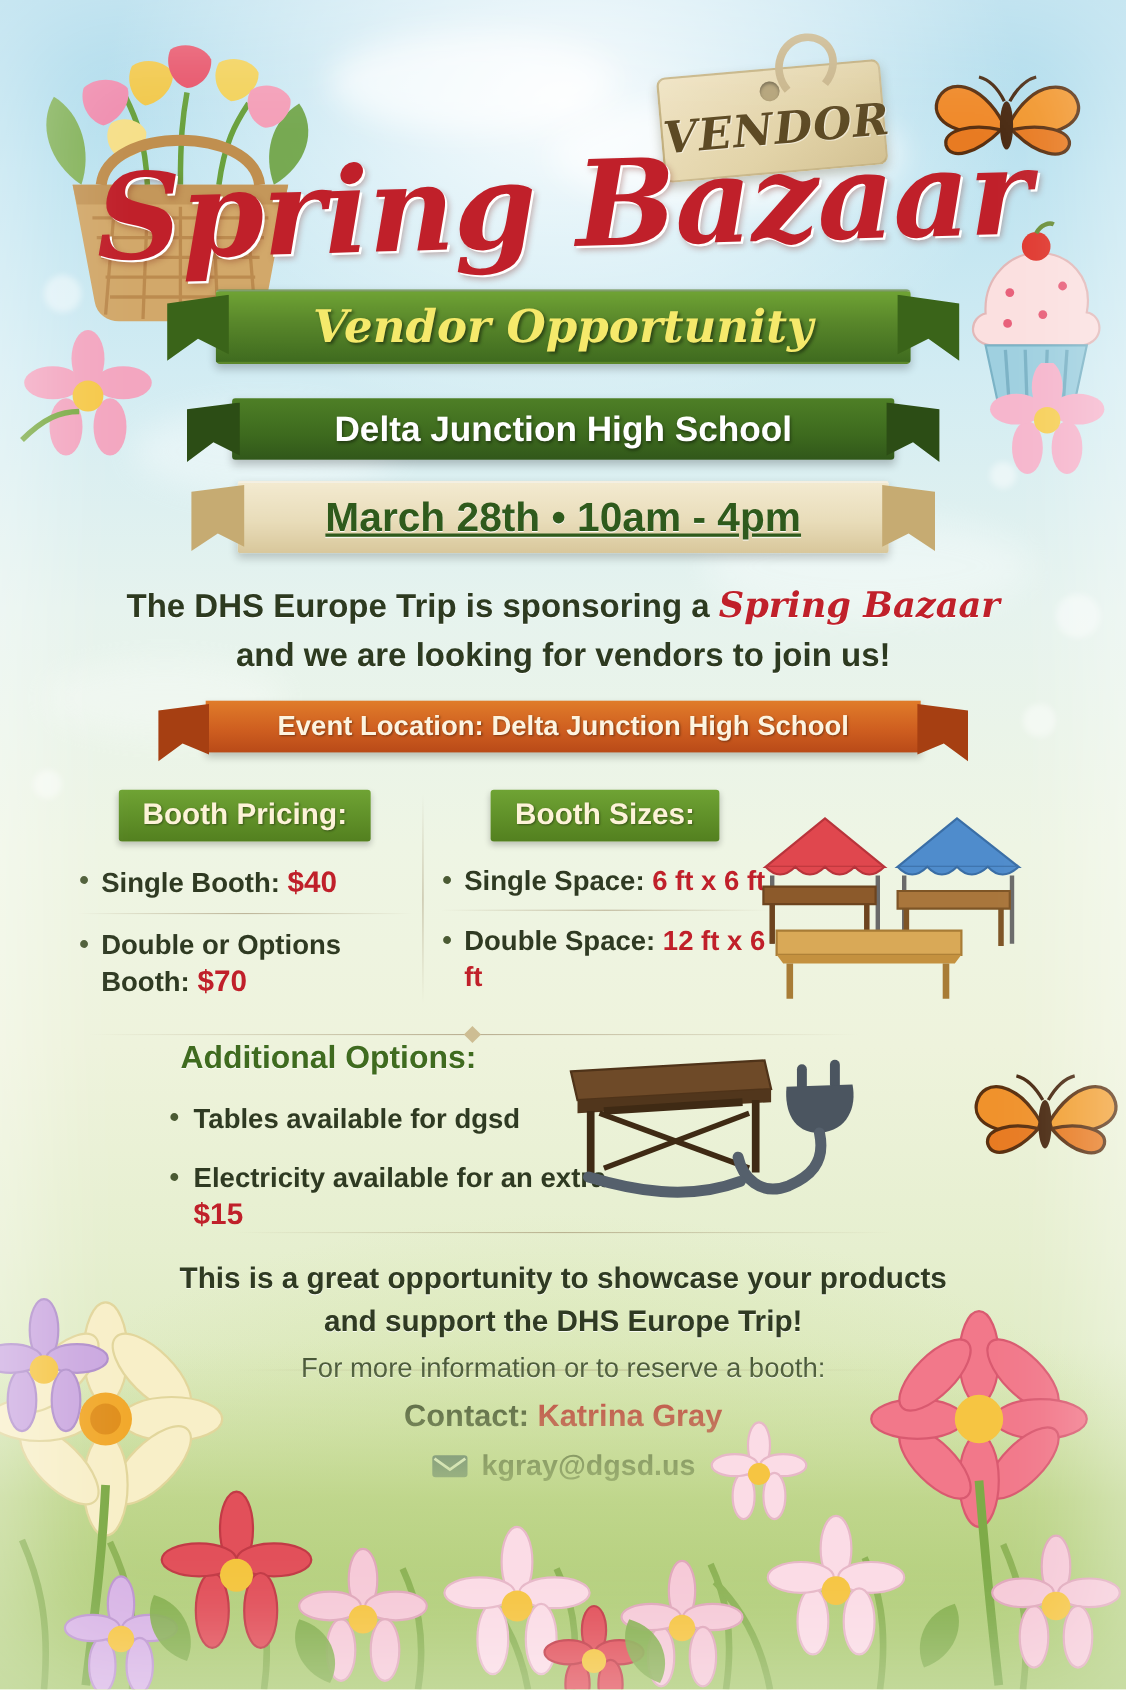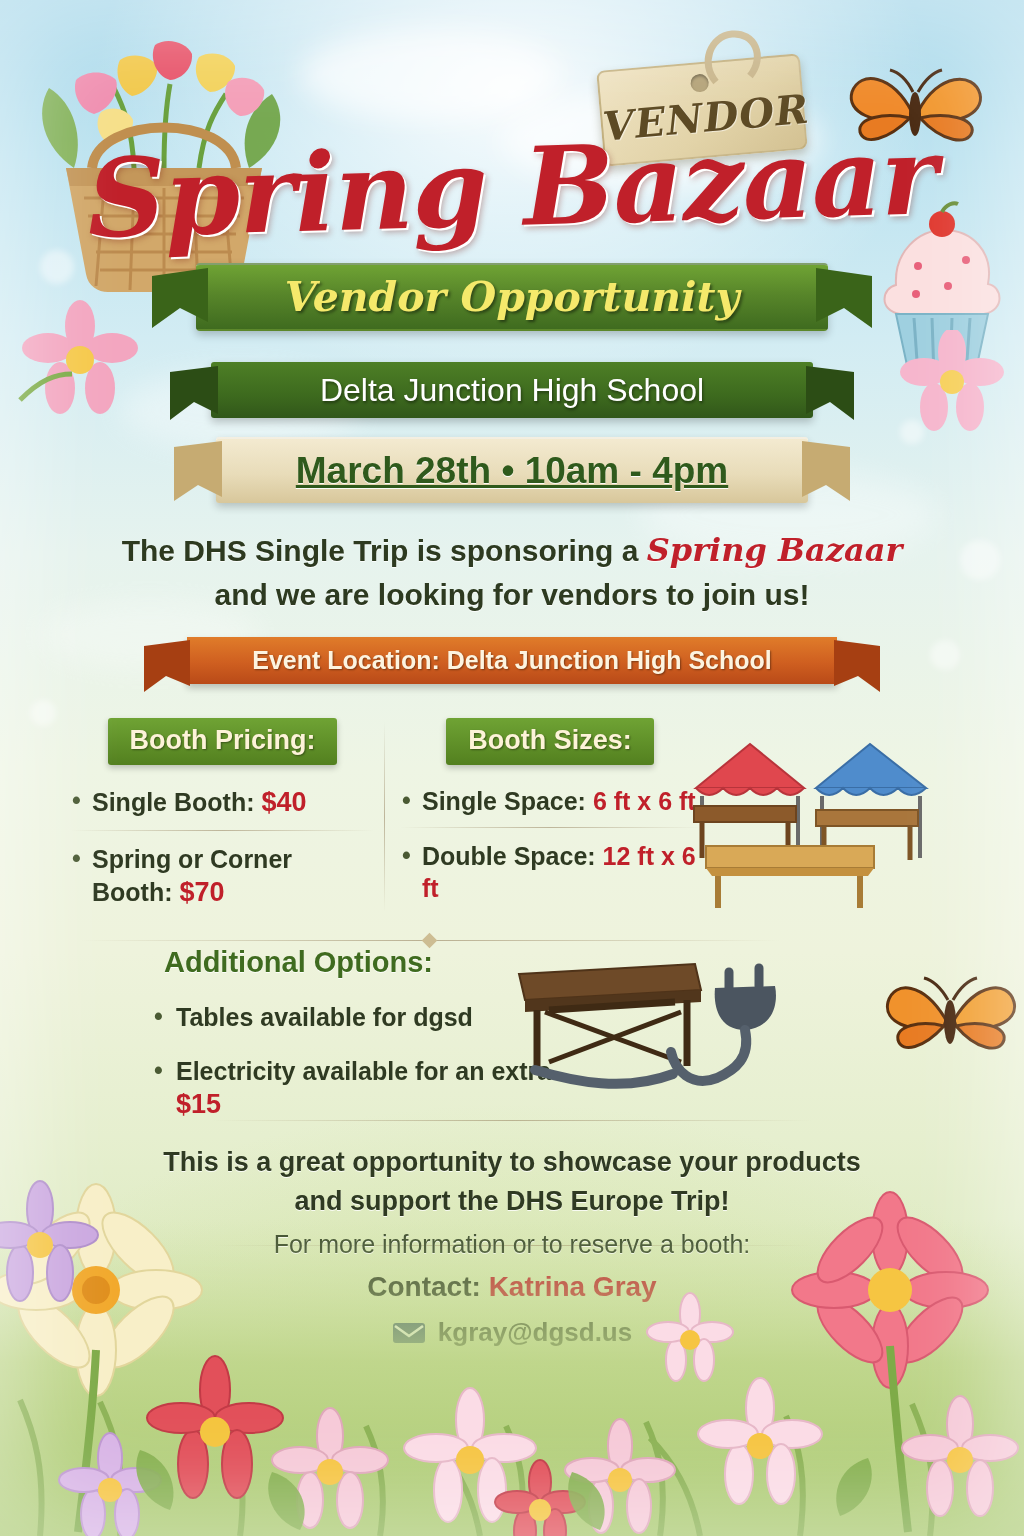--- a/index.html
+++ b/index.html
@@ -131,21 +131,21 @@
   }
 
   .sub2 {
     top: 362px;
     width: 602px; height: 56px;
     border-radius: 3px;
     box-shadow: 0 4px 8px rgba(0,0,0,0.22);
   }
   .sub2 .txt {
     font-family: "Liberation Sans", sans-serif;
-    font-weight: normal;
+    font-weight: bold;
     font-size: 32px;
     color: #ffffff;
     text-shadow: 1px 2px 3px rgba(0,0,0,0.45);
     white-space: nowrap;
   }
 
   .datebar {
     top: 437px;
     width: 592px; height: 64px;
     border-radius: 3px;
@@ -512,21 +512,21 @@
     </div>
   </div>
   <svg class="art" style="top:441px;left:172px;" width="52" height="66" viewBox="0 0 52 66">
     <path d="M50 0 L50 56 L26 44 L2 60 L2 6 Z" fill="#c6ab72"></path>
   </svg>
   <svg class="art" style="top:441px;left:800px;" width="52" height="66" viewBox="0 0 52 66">
     <path d="M2 0 L2 56 L26 44 L50 60 L50 6 Z" fill="#c6ab72"></path>
   </svg>
 
   <div class="intro">
-    <span>The DHS Single Trip is sponsoring a </span><span class="hl">Spring Bazaar</span><span> and we are looking for vendors to join us!</span>
+    <span>The DHS Europe Trip is sponsoring a </span><span class="hl">Spring Bazaar</span><span> and we are looking for vendors to join us!</span>
   </div>
 
   <div class="banner locbar orange-grad">
     <div class="ribbon-body">
       <span class="txt">Event Location: Delta Junction High School</span>
     </div>
   </div>
   <svg class="art" style="top:640px;left:142px;" width="50" height="58" viewBox="0 0 50 58">
     <path d="M48 0 L48 46 L24 36 L2 52 L2 6 Z" fill="#a63f12"></path>
   </svg>
@@ -539,21 +539,21 @@
       <div class="sect-head">
         <span class="txt">Booth Pricing:</span>
       </div>
     </div>
     <div class="bullets">
       <div class="bullet">
         <span>Single Booth: </span><span class="val">$40</span>
       </div>
       <div class="rule"></div>
       <div class="bullet">
-        <span>Spring or Corner Booth: </span><span class="val">$70</span>
+        <span>Double or Options Booth: </span><span class="val">$70</span>
       </div>
     </div>
   </div>
 
   <div class="vdiv"></div>
 
   <div class="col-right">
     <div class="head-row">
       <div class="sect-head">
         <span class="txt">Booth Sizes:</span>

